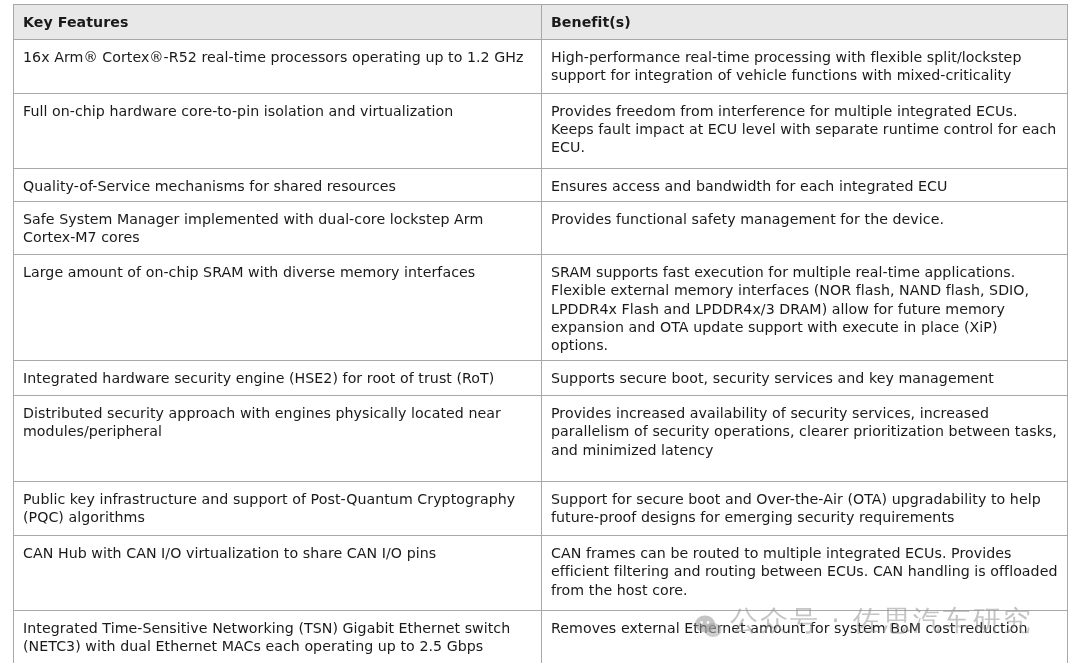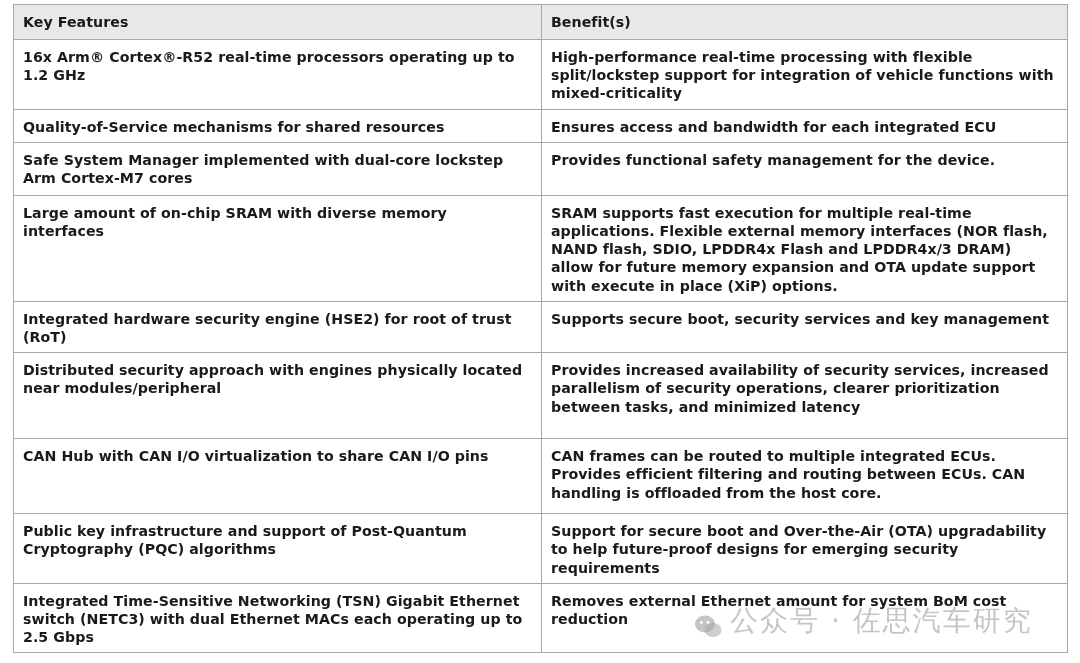--- a/index.html
+++ b/index.html
@@ -24,21 +24,21 @@
   .table col.c1 { width: 528px; }
   .table col.c2 { width: 526px; }
   .table th, .table td {
     border: 1px solid #a8a8a8;
     text-align: left;
     vertical-align: top;
     padding: 8px 9px 6px 9px;
     font-size: 14.2px;
     line-height: 18.2px;
     letter-spacing: 0.05px;
-    font-weight: bold;
+    font-weight: normal;
     overflow: hidden;
   }
   .table thead th {
     background: #e8e8e8;
     font-weight: bold;
     height: 19px;
     padding-bottom: 7px;
   }
   .table td { background: #ffffff; }
   .watermark {
@@ -68,47 +68,51 @@
     <tr>
       <th>Key Features</th>
       <th>Benefit(s)</th>
     </tr>
   </thead>
   <tbody>
     <tr style="height:54px">
       <td>16x Arm® Cortex®-R52 real-time processors operating up to 1.2 GHz</td>
       <td>High-performance real-time processing with flexible split/lockstep support for integration of vehicle functions with mixed-criticality</td>
     </tr>
+    <tr style="height:75px">
+      <td>Full on-chip hardware core-to-pin isolation and virtualization</td>
+      <td>Provides freedom from interference for multiple integrated ECUs. Keeps fault impact at ECU level with separate runtime control for each ECU.</td>
+    </tr>
     <tr style="height:19px">
       <td>Quality-of-Service mechanisms for shared resources</td>
       <td>Ensures access and bandwidth for each integrated ECU</td>
     </tr>
     <tr style="height:53px">
       <td>Safe System Manager implemented with dual-core lockstep Arm Cortex-M7 cores</td>
       <td>Provides functional safety management for the device.</td>
     </tr>
     <tr style="height:83px">
       <td>Large amount of on-chip SRAM with diverse memory interfaces</td>
       <td>SRAM supports fast execution for multiple real-time applications. Flexible external memory interfaces (NOR flash, NAND flash, SDIO, LPDDR4x Flash and LPDDR4x/3 DRAM) allow for future memory expansion and OTA update support with execute in place (XiP) options.</td>
     </tr>
     <tr style="height:35px">
       <td>Integrated hardware security engine (HSE2) for root of trust (RoT)</td>
       <td>Supports secure boot, security services and key management</td>
     </tr>
     <tr style="height:86px">
       <td>Distributed security approach with engines physically located near modules/peripheral</td>
       <td>Provides increased availability of security services, increased parallelism of security operations, clearer prioritization between tasks, and minimized latency</td>
     </tr>
+    <tr style="height:54px">
+      <td>Public key infrastructure and support of Post-Quantum Cryptography (PQC) algorithms</td>
+      <td>Support for secure boot and Over-the-Air (OTA) upgradability to help future-proof designs for emerging security requirements</td>
+    </tr>
     <tr style="height:75px">
       <td>CAN Hub with CAN I/O virtualization to share CAN I/O pins</td>
       <td>CAN frames can be routed to multiple integrated ECUs. Provides efficient filtering and routing between ECUs.  CAN handling is offloaded from the host core.</td>
-    </tr>
-    <tr style="height:54px">
-      <td>Public key infrastructure and support of Post-Quantum Cryptography (PQC) algorithms</td>
-      <td>Support for secure boot and Over-the-Air (OTA) upgradability to help future-proof designs for emerging security requirements</td>
     </tr>
     <tr style="height:55px">
       <td>Integrated Time-Sensitive Networking (TSN) Gigabit Ethernet switch (NETC3) with dual Ethernet MACs each operating up to 2.5 Gbps</td>
       <td>Removes external Ethernet amount for system BoM cost reduction</td>
     </tr>
   </tbody>
 </table>
 
 <div class="watermark">
   <span class="wm-icon">

